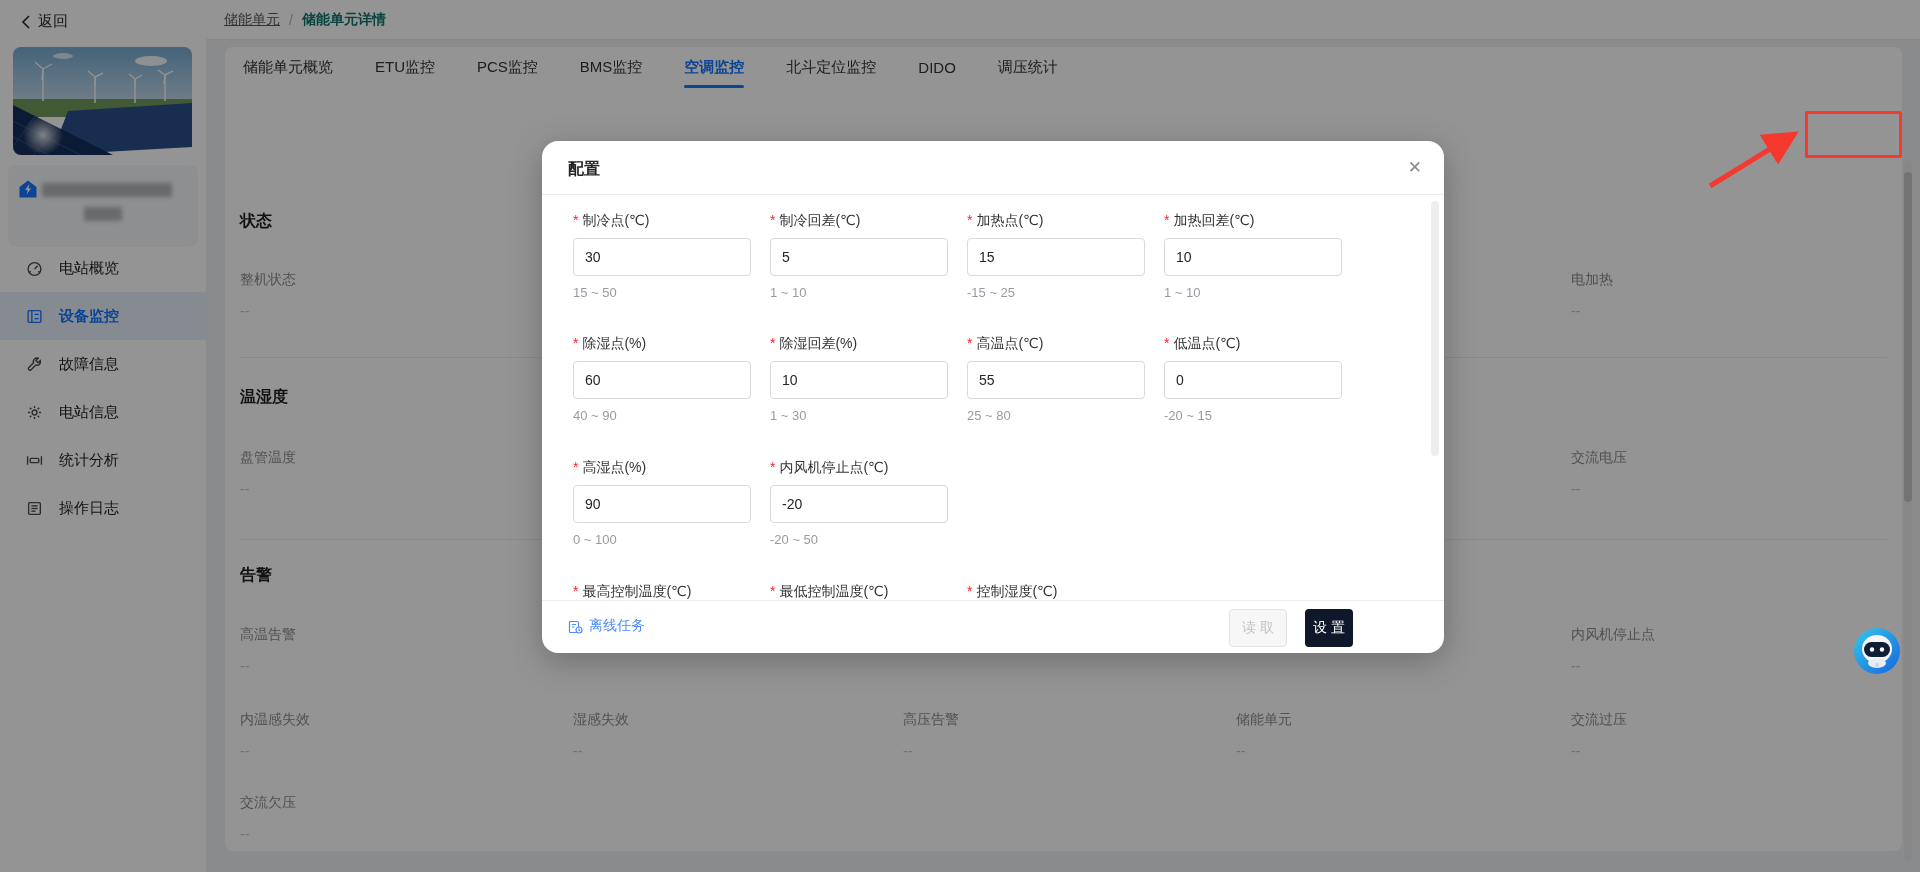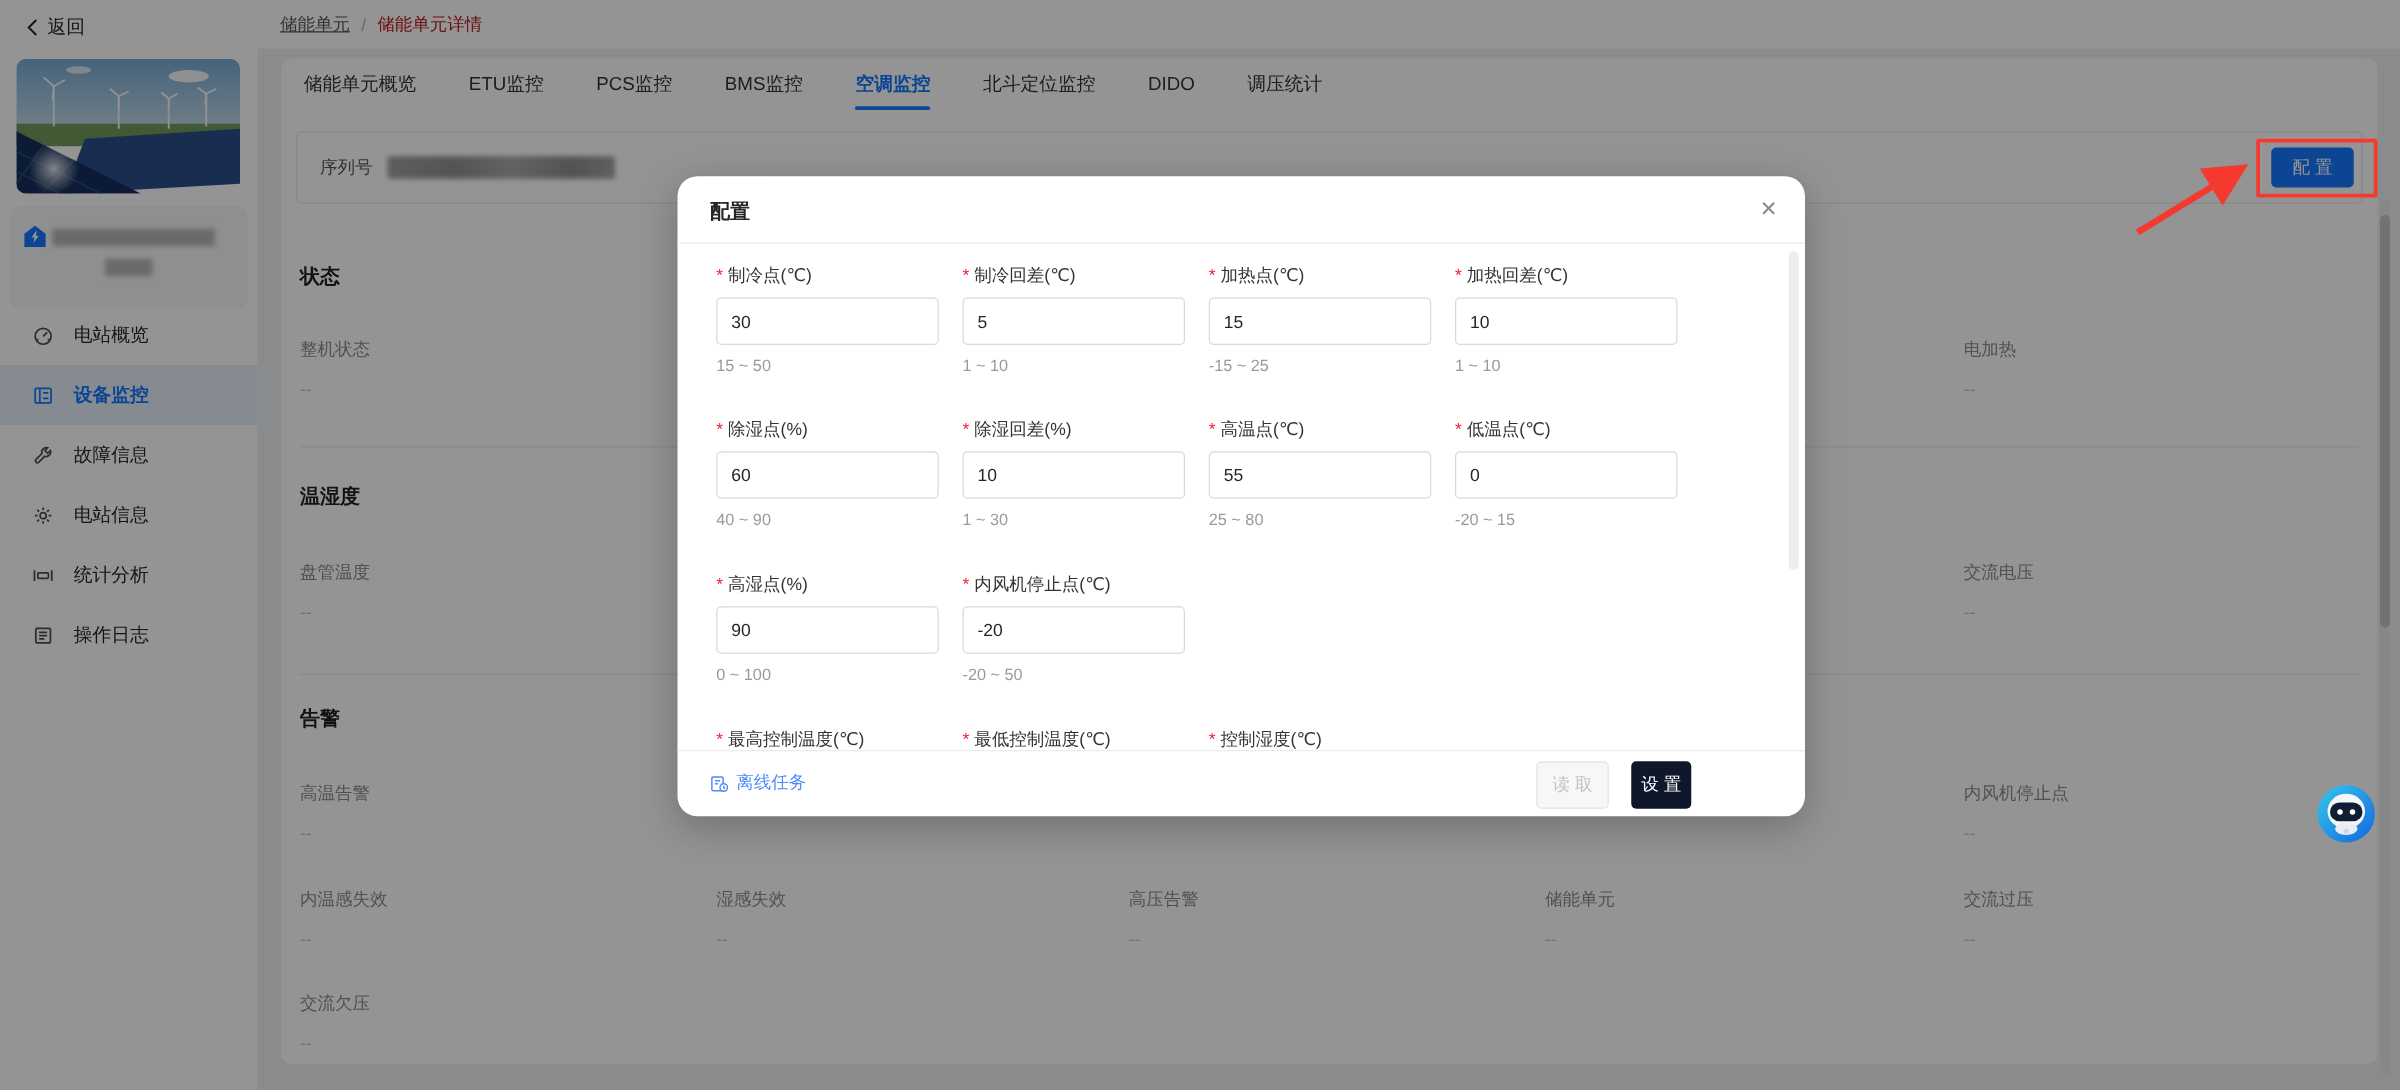--- a/index.html
+++ b/index.html
@@ -20,21 +20,21 @@
   .menu { position:absolute; left:0; top:244px; width:206px; }
   .mitem { display:flex; align-items:center; gap:16px; height:48px; padding-left:26px; font-size:15px; color:#262626; cursor:pointer; }
   .mitem svg { flex:0 0 auto; color:#4d4d4d; }
   .mitem.active { background:#e7f0fb; color:#1677ff; font-weight:600; }
   .mitem.active svg { color:#1677ff; }
 
   
   .topbar { position:absolute; left:206px; top:0; width:1714px; height:40px; background:#fff; border-bottom:1px solid #ececec; display:flex; align-items:center; padding-left:18px; font-size:14px; }
   .bc-first { color:#595959;text-decoration:underline; }
   .bc-sep { color:#b3b3b3; margin:0 9px; }
-  .bc-last { color:#b91c1c; font-weight:400; }
+  .bc-last { color:#0f766e; font-weight:700; }
 
   
   .card { position:absolute; left:225px; top:47px; width:1677px; height:804px; background:#fff; border-radius:8px; }
   .tabs { position:absolute; left:18px; top:0; right:20px; height:40px; display:flex; align-items:center; gap:42px; font-size:15px; color:#333; }
   .tab { position:relative; height:40px; display:flex; align-items:center; cursor:pointer; white-space:nowrap; }
   .tab.active { color:#1677ff; font-weight:700; }
   .tab.active::after { content:""; position:absolute; left:0; right:0; bottom:-1px; height:3px; border-radius:2px; background:#1677ff; }
 
   .toolpanel { position:absolute; left:12px; right:12px; top:58px; height:58px; border:1px solid #e9e9e9; border-radius:4px; }
   .serial { position:absolute; left:18px; top:0; height:56px; display:flex; align-items:center; font-size:14px; color:#595959; }
@@ -230,27 +230,20 @@
           <span>北斗定位监控</span>
         </div>
       <div class="tab">
           <span>DIDO</span>
         </div>
       <div class="tab">
           <span>调压统计</span>
         </div>
     </div>
 
-    <div class="toolpanel">
-      <div class="serial">
-        <span>序列号</span>
-        <span class="serialblur"></span>
-      </div>
-      <button class="cfg-btn">配 置</button>
-    </div>
 
     <div class="sec-title" style="top:164px;">状态</div>
     <div class="frow" style="top:224px;">
       <div class="cell c1">
         <div class="lbl">整机状态</div>
           <div class="val">--</div>
       </div>
       <div class="cell c5">
         <div class="lbl">电加热</div>
           <div class="val">--</div>

